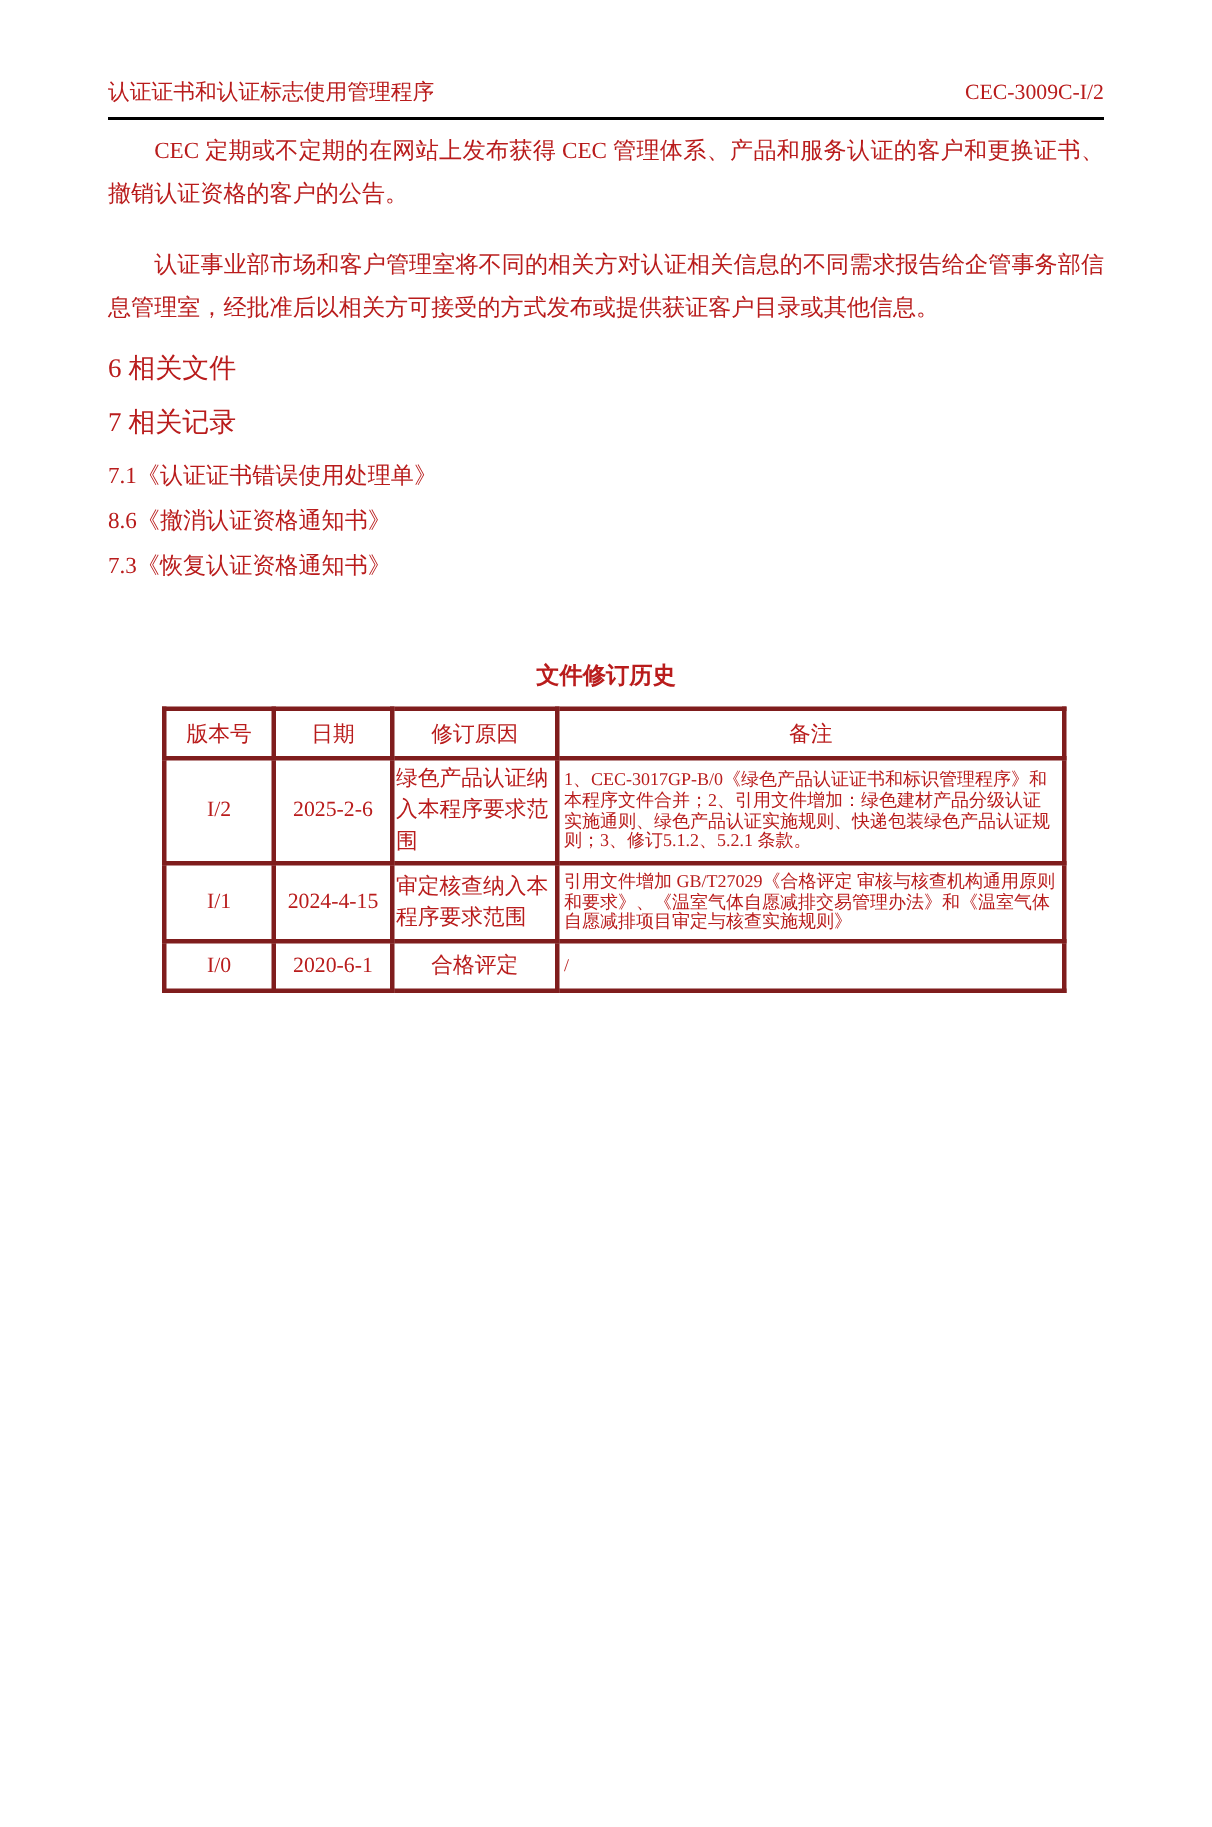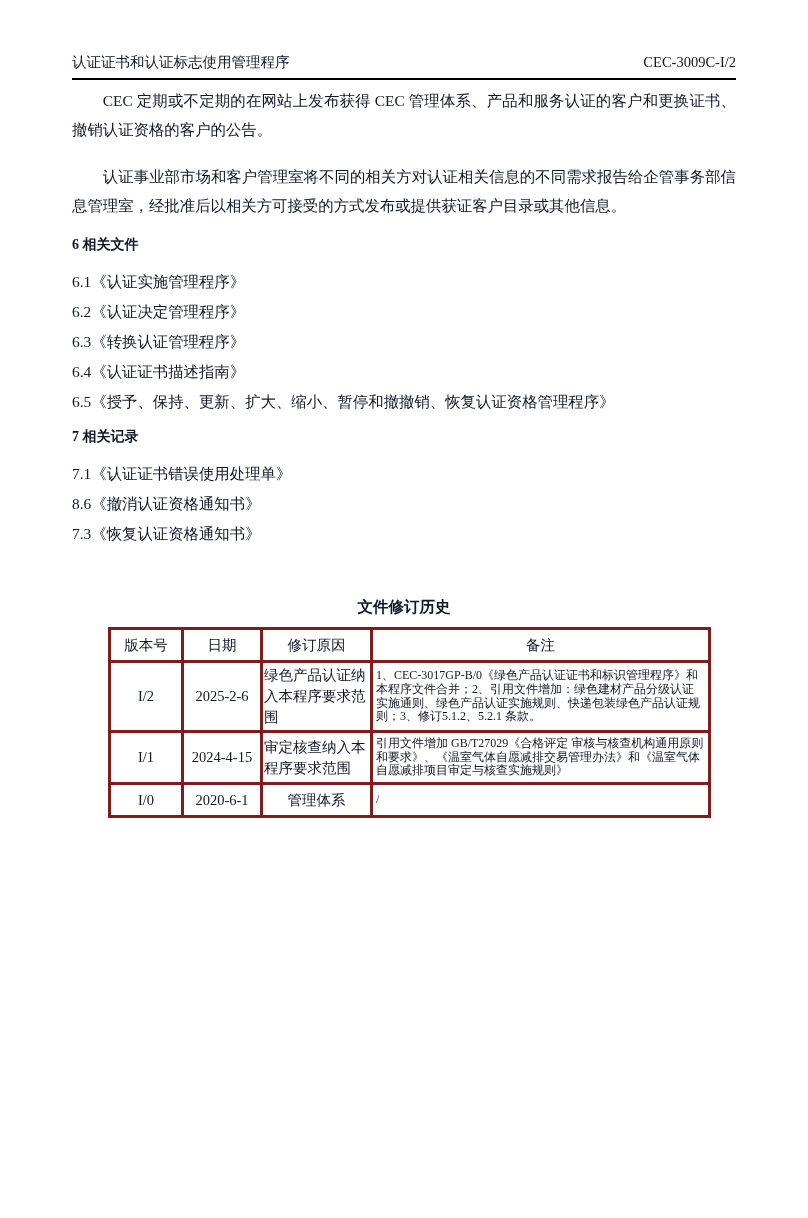--- a/index.html
+++ b/index.html
@@ -8,21 +8,21 @@
     background: #e8e8e8;
   }
   * { box-sizing: border-box; }
 
   .page {
     position: relative;
     width: 808px;
     height: 1218px;
     margin: 0 auto;
     background: #ffffff;
-    color: #0f172a;
+    color: #b91c1c;
     font-family: "Liberation Serif", "DejaVu Serif", serif;
     padding: 53px 72px 0 72px;
     overflow: hidden;
   }
 
   
   .doc-header {
     display: flex;
     justify-content: space-between;
     align-items: flex-end;
@@ -38,23 +38,23 @@
     font-size: 15.4px;
     line-height: 29px;
     text-align: justify;
     text-indent: 2em;
   }
   .body-para.second { margin-top: 18px; }
 
   
   .section-heading {
     margin: 14px 0 0 0;
-    font-size: 14px;
+    font-size: 18px;
     line-height: 22px;
-    font-weight: bold;
+    font-weight: normal;
   }
 
   
   .doc-list { margin-top: 16px; }
   .doc-list .list-item {
     font-size: 15.4px;
     line-height: 20px;
     margin-bottom: 10px;
     white-space: nowrap;
   }
@@ -123,27 +123,20 @@
 
   <div class="doc-header">
     <span>认证证书和认证标志使用管理程序</span>
     <span>CEC-3009C-I/2</span>
   </div>
 
   <p class="body-para">CEC 定期或不定期的在网站上发布获得 CEC 管理体系、产品和服务认证的客户和更换证书、撤销认证资格的客户的公告。</p>
   <p class="body-para second">认证事业部市场和客户管理室将不同的相关方对认证相关信息的不同需求报告给企管事务部信息管理室，经批准后以相关方可接受的方式发布或提供获证客户目录或其他信息。</p>
 
   <div class="section-heading">6 相关文件</div>
-  <div class="doc-list">
-    <div class="list-item">6.1《认证实施管理程序》</div>
-    <div class="list-item">6.2《认证决定管理程序》</div>
-    <div class="list-item">6.3《转换认证管理程序》</div>
-    <div class="list-item">6.4《认证证书描述指南》</div>
-    <div class="list-item">6.5《授予、保持、更新、扩大、缩小、暂停和撤撤销、恢复认证资格管理程序》</div>
-  </div>
 
   <div class="section-heading">7 相关记录</div>
   <div class="doc-list">
     <div class="list-item">7.1《认证证书错误使用处理单》</div>
     <div class="list-item">8.6《撤消认证资格通知书》</div>
     <div class="list-item">7.3《恢复认证资格通知书》</div>
   </div>
 
   <div class="table-title">文件修订历史</div>
 
@@ -171,19 +164,19 @@
       </tr>
       <tr class="row-r1">
         <td class="cell-version">I/1</td>
         <td class="cell-date">2024-4-15</td>
         <td class="cell-reason reason-left">审定核查纳入本程序要求范围</td>
         <td class="cell-notes">引用文件增加 GB/T27029《合格评定 审核与核查机构通用原则和要求》、《温室气体自愿减排交易管理办法》和《温室气体自愿减排项目审定与核查实施规则》</td>
       </tr>
       <tr class="row-r0">
         <td class="cell-version">I/0</td>
         <td class="cell-date">2020-6-1</td>
-        <td class="cell-reason">管理体系</td>
+        <td class="cell-reason">合格评定</td>
         <td class="cell-notes">/</td>
       </tr>
     </tbody>
   </table>
 
 </div>
 
 </body></html>

